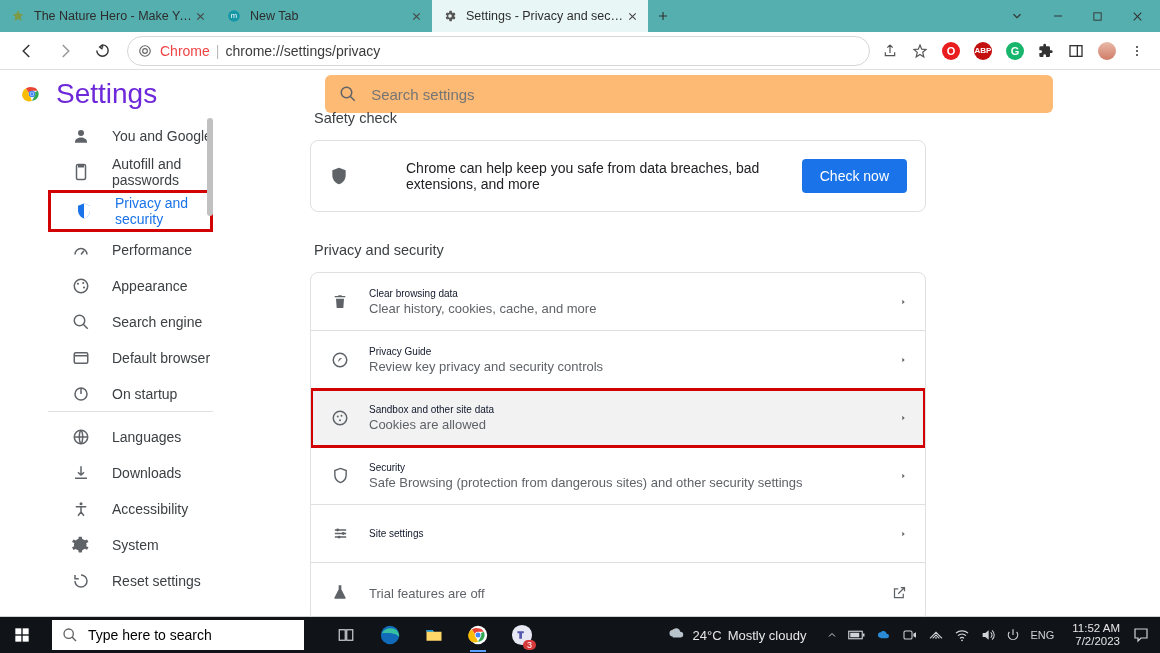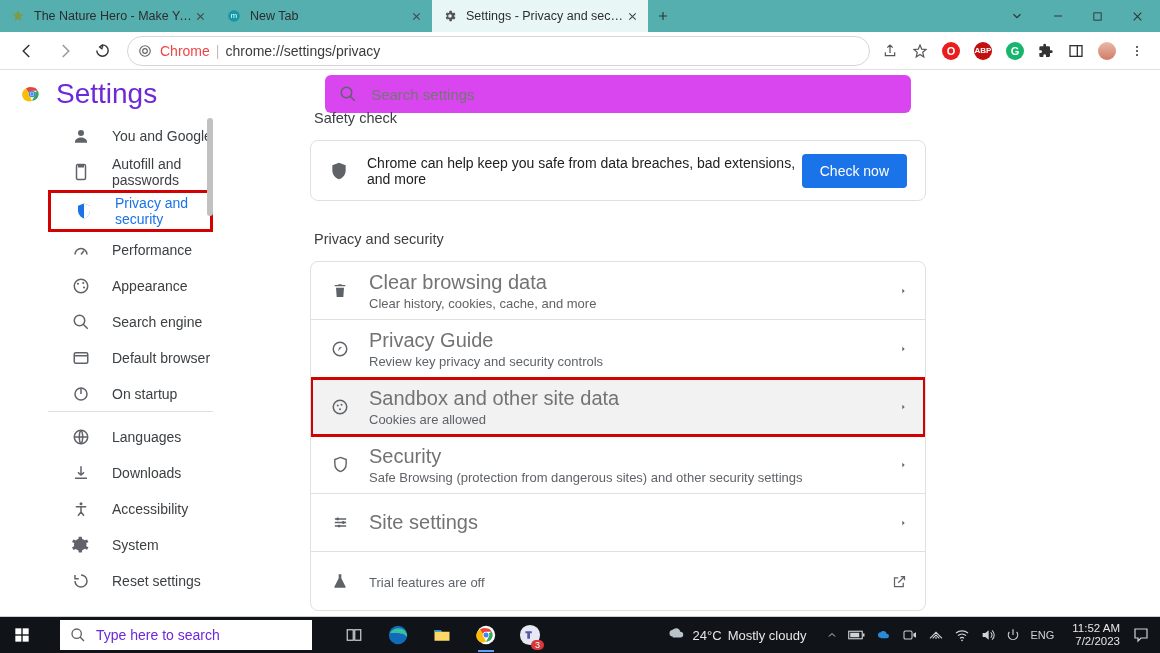--- a/index.html
+++ b/index.html
@@ -26,54 +26,54 @@
  .omnibox .sep        { margin:0 6px; color:#bdbdbd;}
  .rt-icons            { display:flex; gap:14px; align-items:center; padding:0 8px 0 4px; color:#555;}
  .rt-round            { width:18px; height:18px; border-radius:50%; display:flex; align-items:center; justify-content:center; font-size:11px; font-weight:bold; color:#fff;}
  .red-o               { background:#e91d1d;} .abp{ background:#c40f0f;} .gr{ background:#17b66c;}
  .avatar              { width:18px; height:18px; border-radius:50%; background:linear-gradient(180deg,#e9b9a8,#cf7c66);}
 
  
  .settings-header     { position:absolute; left:0; right:10px; top:70px; height:48px; display:flex; align-items:center;}
  .chrome-logo         { width:20px; height:20px; margin:0 14px 0 22px;}
  .settings-title      { font-size:28px; font-weight:500; color:#6d28d9;}
- .search-wrap         { margin-left:168px; width:586px; height:38px; background:#d946ef; border-radius:6px; display:flex; align-items:center; padding:0 14px;}
+ .search-wrap         { margin-left:168px; width:728px; height:38px; background:#fdba74; border-radius:6px; display:flex; align-items:center; padding:0 14px;}
  .search-wrap input   { border:none; background:transparent; outline:none; font-size:15px; flex:1; color:#3b3b3b;}
  .search-wrap svg     { margin-right:14px; color:#5f6368;}
 
  
  .sidebar             { position:absolute; left:0; top:118px; width:213px; bottom:17px;padding-left:48px; }
  .sb-item             { height:36px; display:flex; align-items:center; padding:0 0 0 24px; color:#3c4043; font-size:14px; gap:22px; cursor:pointer;}
  .sb-item.hl          { color:#1a73e8;}
  .sb-red-box          { border:3px solid #d30202; padding:0; }
  .sb-item svg         { color:#5f6368; flex:0 0 18px;}
  .sb-item.hl svg      { color:#1a73e8;}
  .sb-divider          { height:1px; background:#e0e0e0; margin: -1px 0 7px 0;}
  .sb-scroll           { position:absolute; right:0; top:0; width:6px; height:98px; background:#c1c1c1; border-radius:3px;}
  .main                { position:absolute; left:310px; top:110px; width:616px;}
  .sec-label           { font-size:14.5px; color:#3c4043; margin:0 0 14px 4px;}
 
- .safety-card         { border:1px solid #e0e0e0; border-radius:8px; height:61px; display:flex; align-items:center; padding:0 18px; margin-bottom:30px;}
+ .safety-card         { border:1px solid #e0e0e0; border-radius:8px; height:72px; display:flex; align-items:center; padding:0 18px; margin-bottom:30px;gap:39px;}
  .safety-card .txt    { flex:1; font-size:14px; margin-left:18px;}
  .btn-blue            { background:#1a73e8; color:#fff; border:none; border-radius:4px; height:34px; padding:0 18px; font-size:14px; cursor:pointer; font-weight:500;}
 
  .ps-card             { border:1px solid #e0e0e0; border-radius:8px; overflow:hidden;}
  .ps-row              { height:58px; border-bottom:1px solid #e0e0e0; display:flex; align-items:center; padding:0 18px; cursor:pointer;}
  .ps-row:last-child   {border-bottom:none;}
  .ps-row.highlighted  { outline:3px solid #d30202; outline-offset:-2px; background:#f2f2f2;}
  .ps-row .ico         { width:22px; display:flex; justify-content:center; color:#5f6368; margin-right:18px;}
  .ps-row .stack       { flex:1;}
- .ps-row .title       { font-size:20px; color:#737373;}
+ .ps-row .title       { font-size:10px; color:#0f172a;}
  .ps-row .sub         { font-size:13px; color:#5f6368; margin-top:2px;}
  .ps-row .chev        { color:#5f6368;}
 
  
  .taskbar             { position:absolute; left:0; right:0; bottom:0; height:36px; background:#101318; display:flex; align-items:center; color:#e6e6e6; font-size:12px;}
  .start               { width:44px; height:100%; display:flex; align-items:center; justify-content:center;}
- .searchbox           { height:30px; width:252px; background:#fff; margin-left:16px; display:flex; align-items:center; padding:0 10px; color:#6d28d9; font-size:14px;}
+ .searchbox           { height:30px; width:252px; background:#fff; margin-left:8px; display:flex; align-items:center; padding:0 10px; color:#000000; font-size:14px;}
  .searchbox svg       { margin-right:10px;}
  .tb-gap              { width:20px;}
  .tb-icon             { width:44px; height:100%; display:flex; align-items:center; justify-content:center; position:relative;}
  .tb-icon .dot        { position:absolute; bottom:1px; left:14px; width:16px; height:2px; background:#5aa0ff;}
  .tb-right            { flex:1; display:flex; align-items:center; justify-content:flex-end; gap:10px; padding-right:8px;}
  .weather             { display:flex; align-items:center; gap:6px; font-size:13px; margin-right:10px;}
  .systray             { display:flex; align-items:center; gap:10px; color:#cfd2d7;}
  .clock               { text-align:right; font-size:11.5px; line-height:13px; margin-left:8px;}
  .notif               { width:22px; display:flex; align-items:center; justify-content:center;}
 

